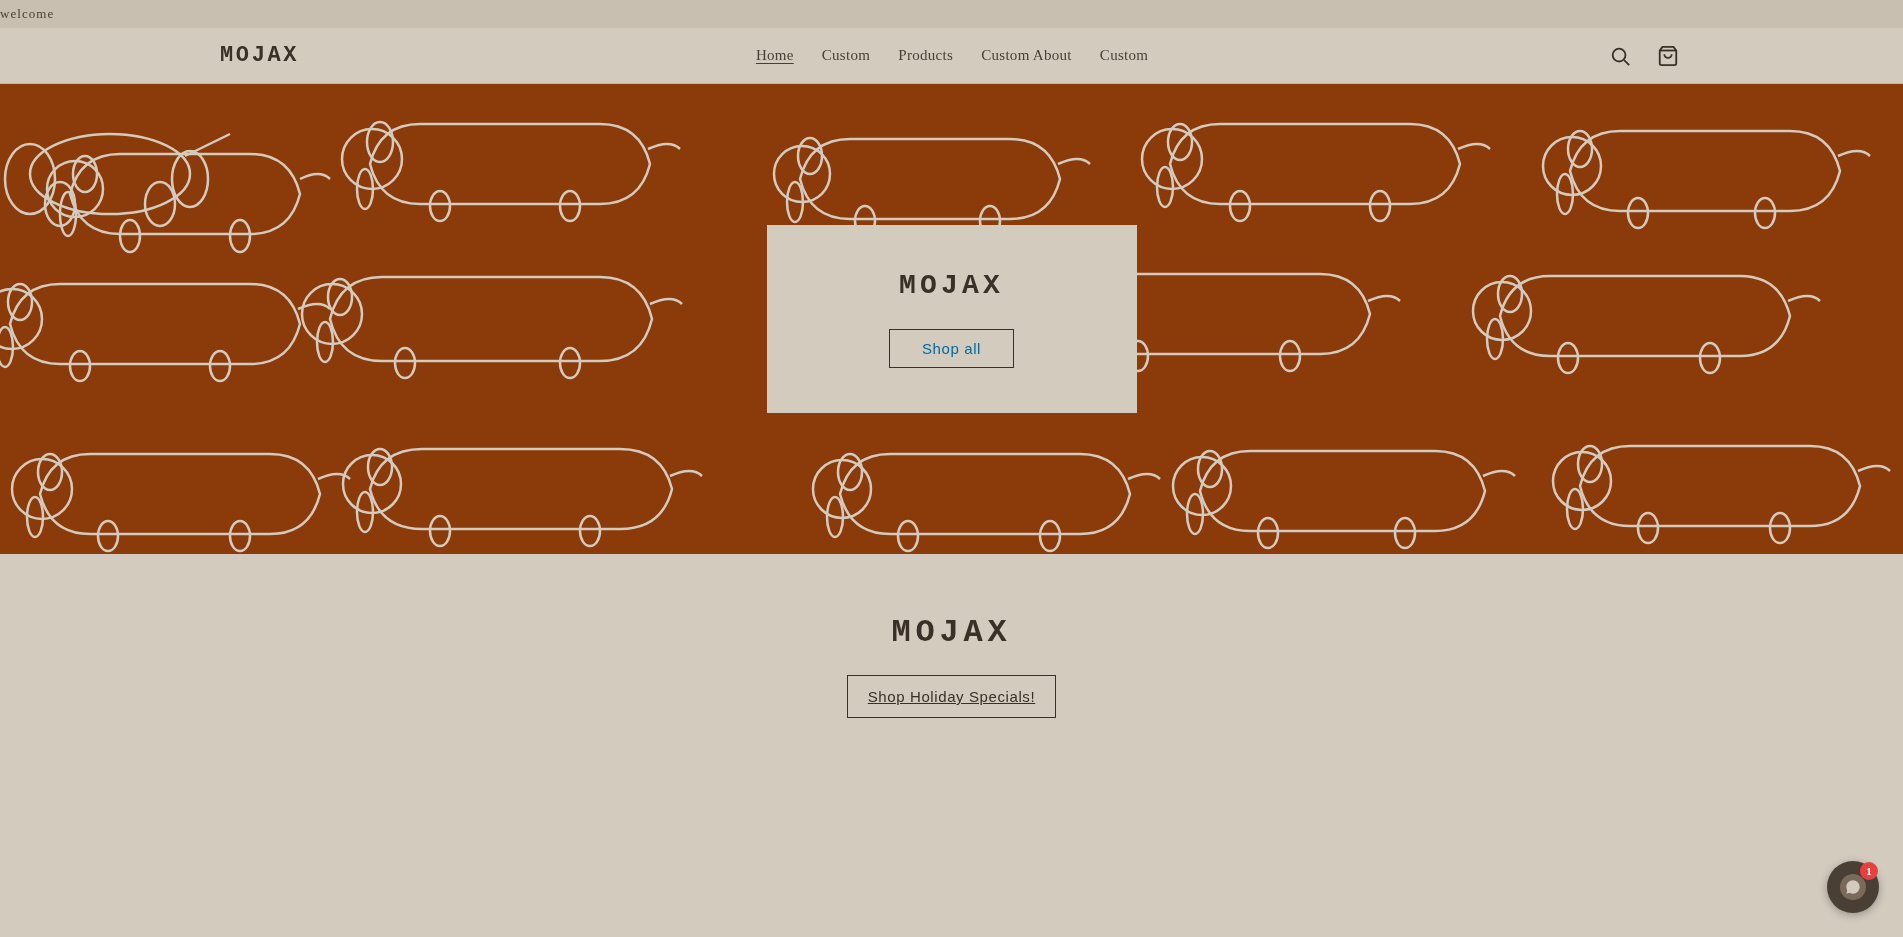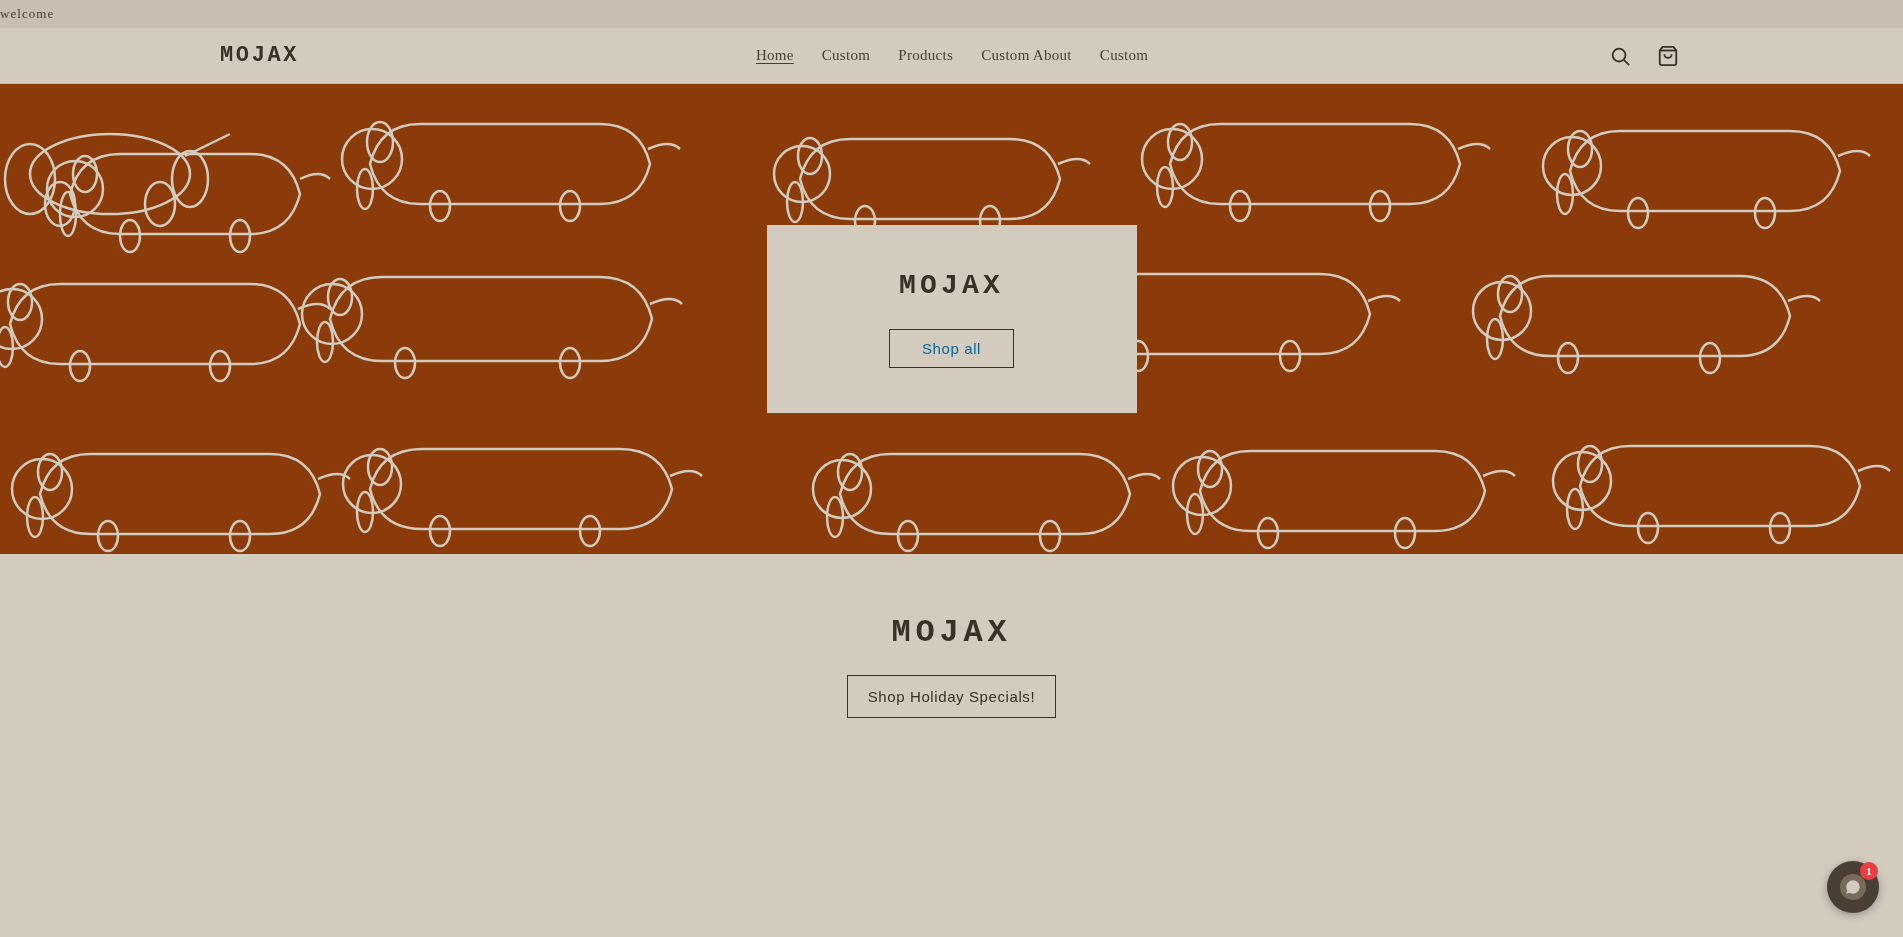--- a/index.html
+++ b/index.html
@@ -147,20 +147,21 @@
     }
 
     .holiday-btn {
       border: 1.5px solid #3a3028;
       background: transparent;
       color: #3a3028;
       padding: 12px 20px;
       font-size: 15px;
       cursor: pointer;
       letter-spacing: 0.04em;
+      text-decoration: underline;
     }
 
     
     .chat-widget {
       position: fixed;
       bottom: 24px;
       right: 24px;
       width: 52px;
       height: 52px;
       border-radius: 50%;

